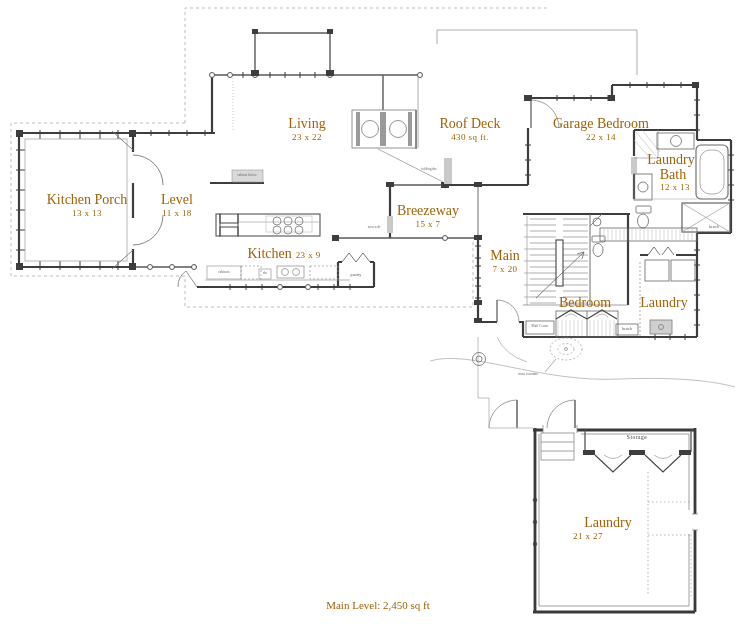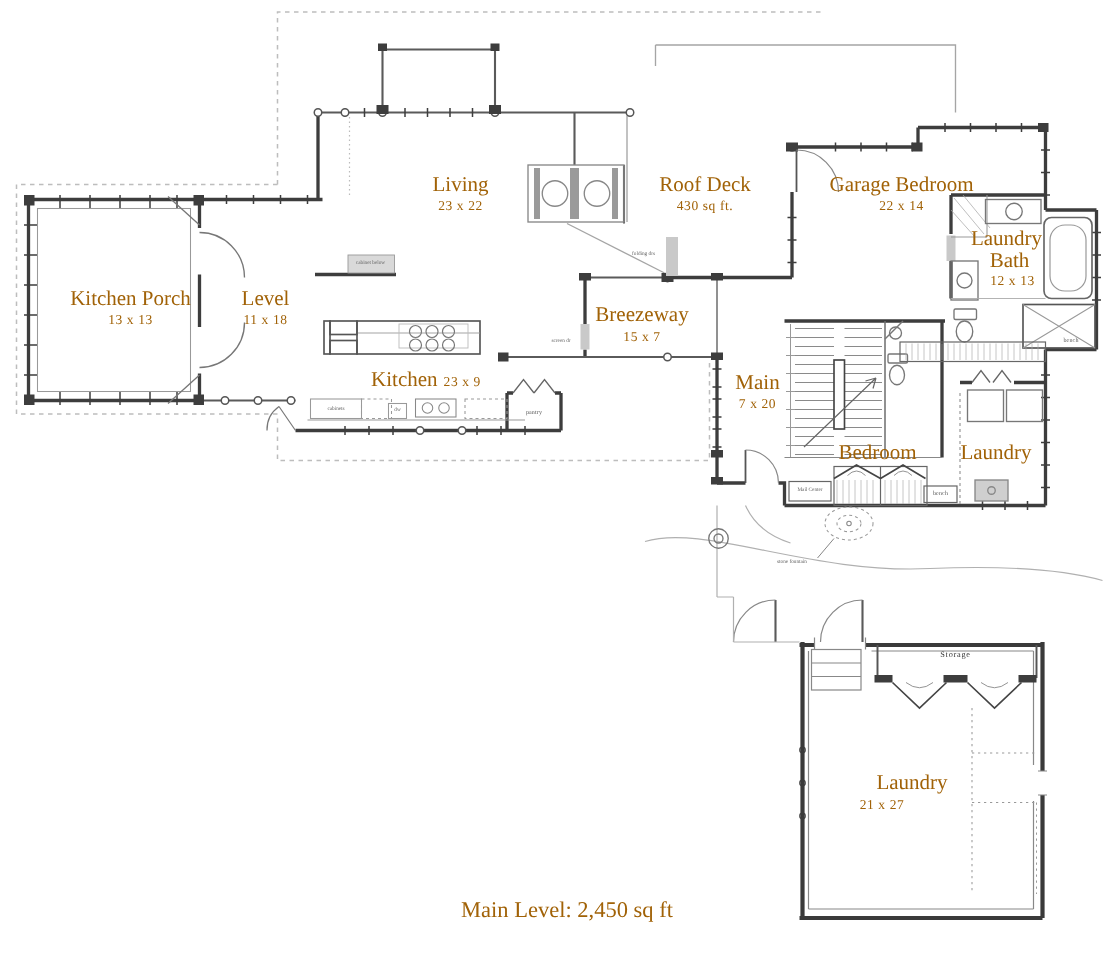--- a/index.html
+++ b/index.html
@@ -6,21 +6,21 @@
   .plan{position:relative;width:736px;height:635px;background:#ffffff;overflow:hidden;
         font-family:"Liberation Serif",serif;color:#161616;}
   .plan svg{position:absolute;left:0;top:0;}
   .lbl{position:absolute;transform:translateX(-50%);text-align:center;white-space:nowrap;
        line-height:1;color:#a16207;}
   .name{font-size:14px;}
   .dims{font-size:9px;letter-spacing:.4px;}
   .tiny{font-size:4px;color:#555;letter-spacing:.1px;}
   .tiny2{font-size:3.5px;color:#666;}
   .storage{font-size:5.5px;color:#333;letter-spacing:.5px;}
-  .caption{font-size:15px;}
+  .caption{font-size:11px;}
   .inline-dims{font-size:9px;letter-spacing:.4px;margin-left:4px;}
 </style>
 </head>
 <body>
 
 <div class="plan">
 
 <svg width="736" height="635" viewBox="0 0 736 635">
 
   <g fill="none" stroke="#bdbdbd" stroke-width="1" stroke-dasharray="3 3">

